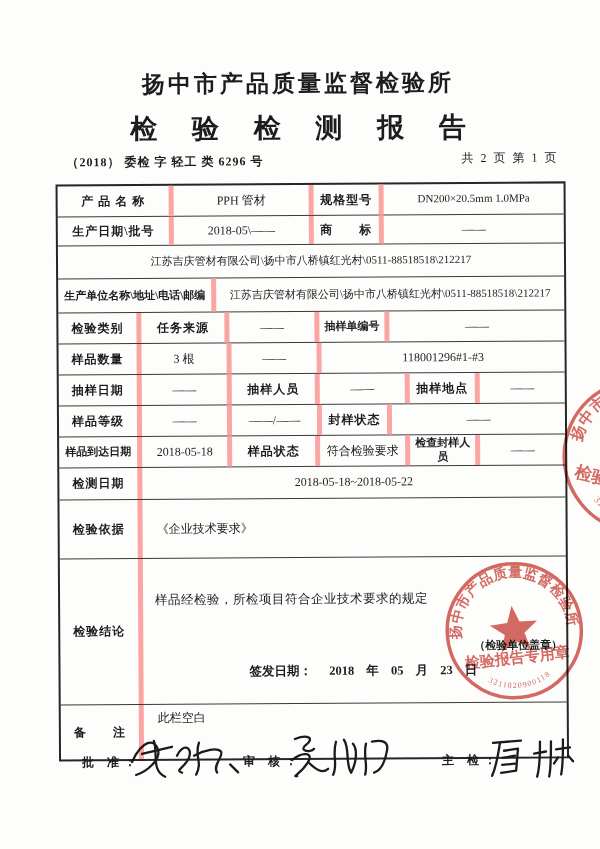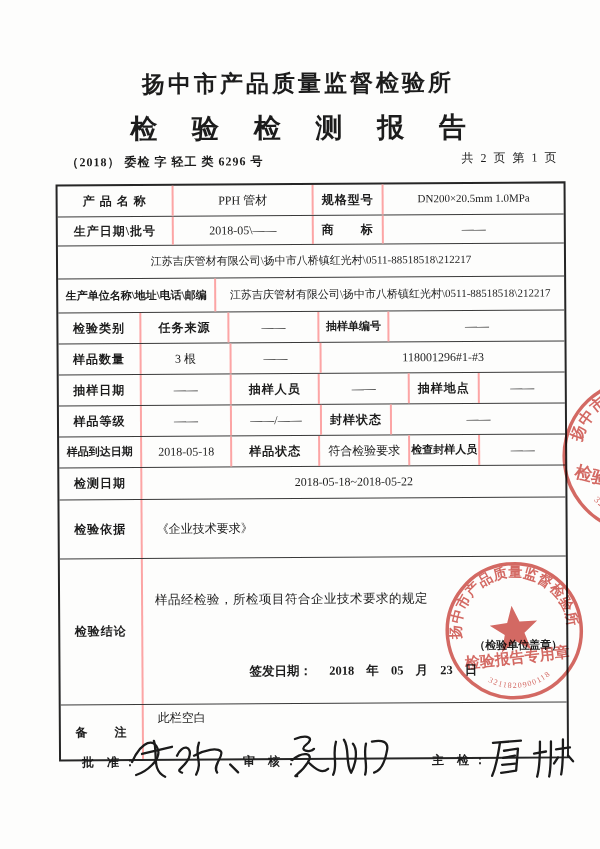--- a/index.html
+++ b/index.html
@@ -8,21 +8,21 @@
   .content{position:absolute;left:0;top:0;width:600px;height:849px;transform:rotate(-0.35deg);transform-origin:50% 50%;}
   .org-title{position:absolute;top:68px;left:0;width:100%;text-align:center;
              font-size:23px;font-weight:700;letter-spacing:3px;}
   .report-title{position:absolute;top:110px;left:0;width:100%;text-align:center;
              font-size:27px;font-weight:700;letter-spacing:14px;text-indent:14px;}
   .doc-no{position:absolute;top:153px;left:68px;font-size:12px;font-weight:600;letter-spacing:1px;}
   .page-info{position:absolute;top:151px;right:40px;font-size:12px;font-weight:400;letter-spacing:2px;}
   .tbl{position:absolute;left:57px;top:183px;width:506px;border:2px solid #262626;background:transparent;}
   .tr{display:flex;border-top:1px solid #3a3a3a;}
   .tr.first{border-top:none;}
-  .td{box-sizing:border-box;border-right:2px solid #fca5a5;display:flex;align-items:center;
+  .td{box-sizing:border-box;border-right:5px solid #fca5a5;display:flex;align-items:center;
       justify-content:center;font-size:12px;text-align:center;overflow:hidden;line-height:1.25;}
   .td.last{border-right:none;flex:1;}
   .lab{font-weight:600;letter-spacing:1px;}
   .small{font-size:11px;letter-spacing:0;}
   .leftal{justify-content:flex-start;padding-left:14px;text-align:left;}
   .topal{align-items:flex-start;padding-top:6px;}
   .rel{position:relative;}
   .conclusion-text{position:absolute;left:12px;top:34px;font-size:12.5px;letter-spacing:0.5px;}
   .seal-note{position:absolute;right:4px;top:82px;font-size:11px;font-weight:600;}
   .issue-line{position:absolute;left:106px;top:106px;font-size:12.5px;font-weight:600;}
@@ -155,21 +155,21 @@
   <svg class="sig" style="left:281px;top:729px" width="115" height="56" viewBox="0 0 115 56">
     <path d="M12 10 C 25 5, 32 9, 23 16 C 15 22, 27 24, 31 20"></path>
     <path d="M9 31 C 20 22, 31 24, 25 33 C 18 45, 8 48, 14 47"></path>
     <path d="M25 33 C 33 41, 39 45, 45 40"></path>
     <path d="M53 13 C 49 27, 55 36, 50 46"></path>
     <path d="M61 11 C 67 20, 62 34, 68 44 C 73 35, 75 21, 70 15"></path>
     <path d="M83 15 C 80 27, 85 37, 82 46"></path>
     <path d="M89 13 C 99 11, 106 13, 104 22 C 102 33, 98 42, 91 44"></path>
   </svg>
 
-  <div class="footer-label" style="left:430px;top:753px">主 检：</div>
+  <div class="footer-label" style="left:440px;top:753px">主 检：</div>
   <svg class="sig" style="left:486px;top:735px" width="88" height="48" viewBox="0 0 88 48">
     <path d="M5 9 L 33 7"></path>
     <path d="M12 9 C 10 22, 8 33, 4 42"></path>
     <path d="M16 17 L 30 15 L 28 37 L 13 39"></path>
     <path d="M15 24 L 27 22 M14 31 L 27 30"></path>
     <path d="M46 20 L 58 18"></path>
     <path d="M52 8 C 52 20, 52 33, 49 43"></path>
     <path d="M63 8 C 63 22, 63 34, 61 43"></path>
     <path d="M68 16 L 82 14"></path>
     <path d="M75 6 C 75 20, 75 32, 73 41"></path>

